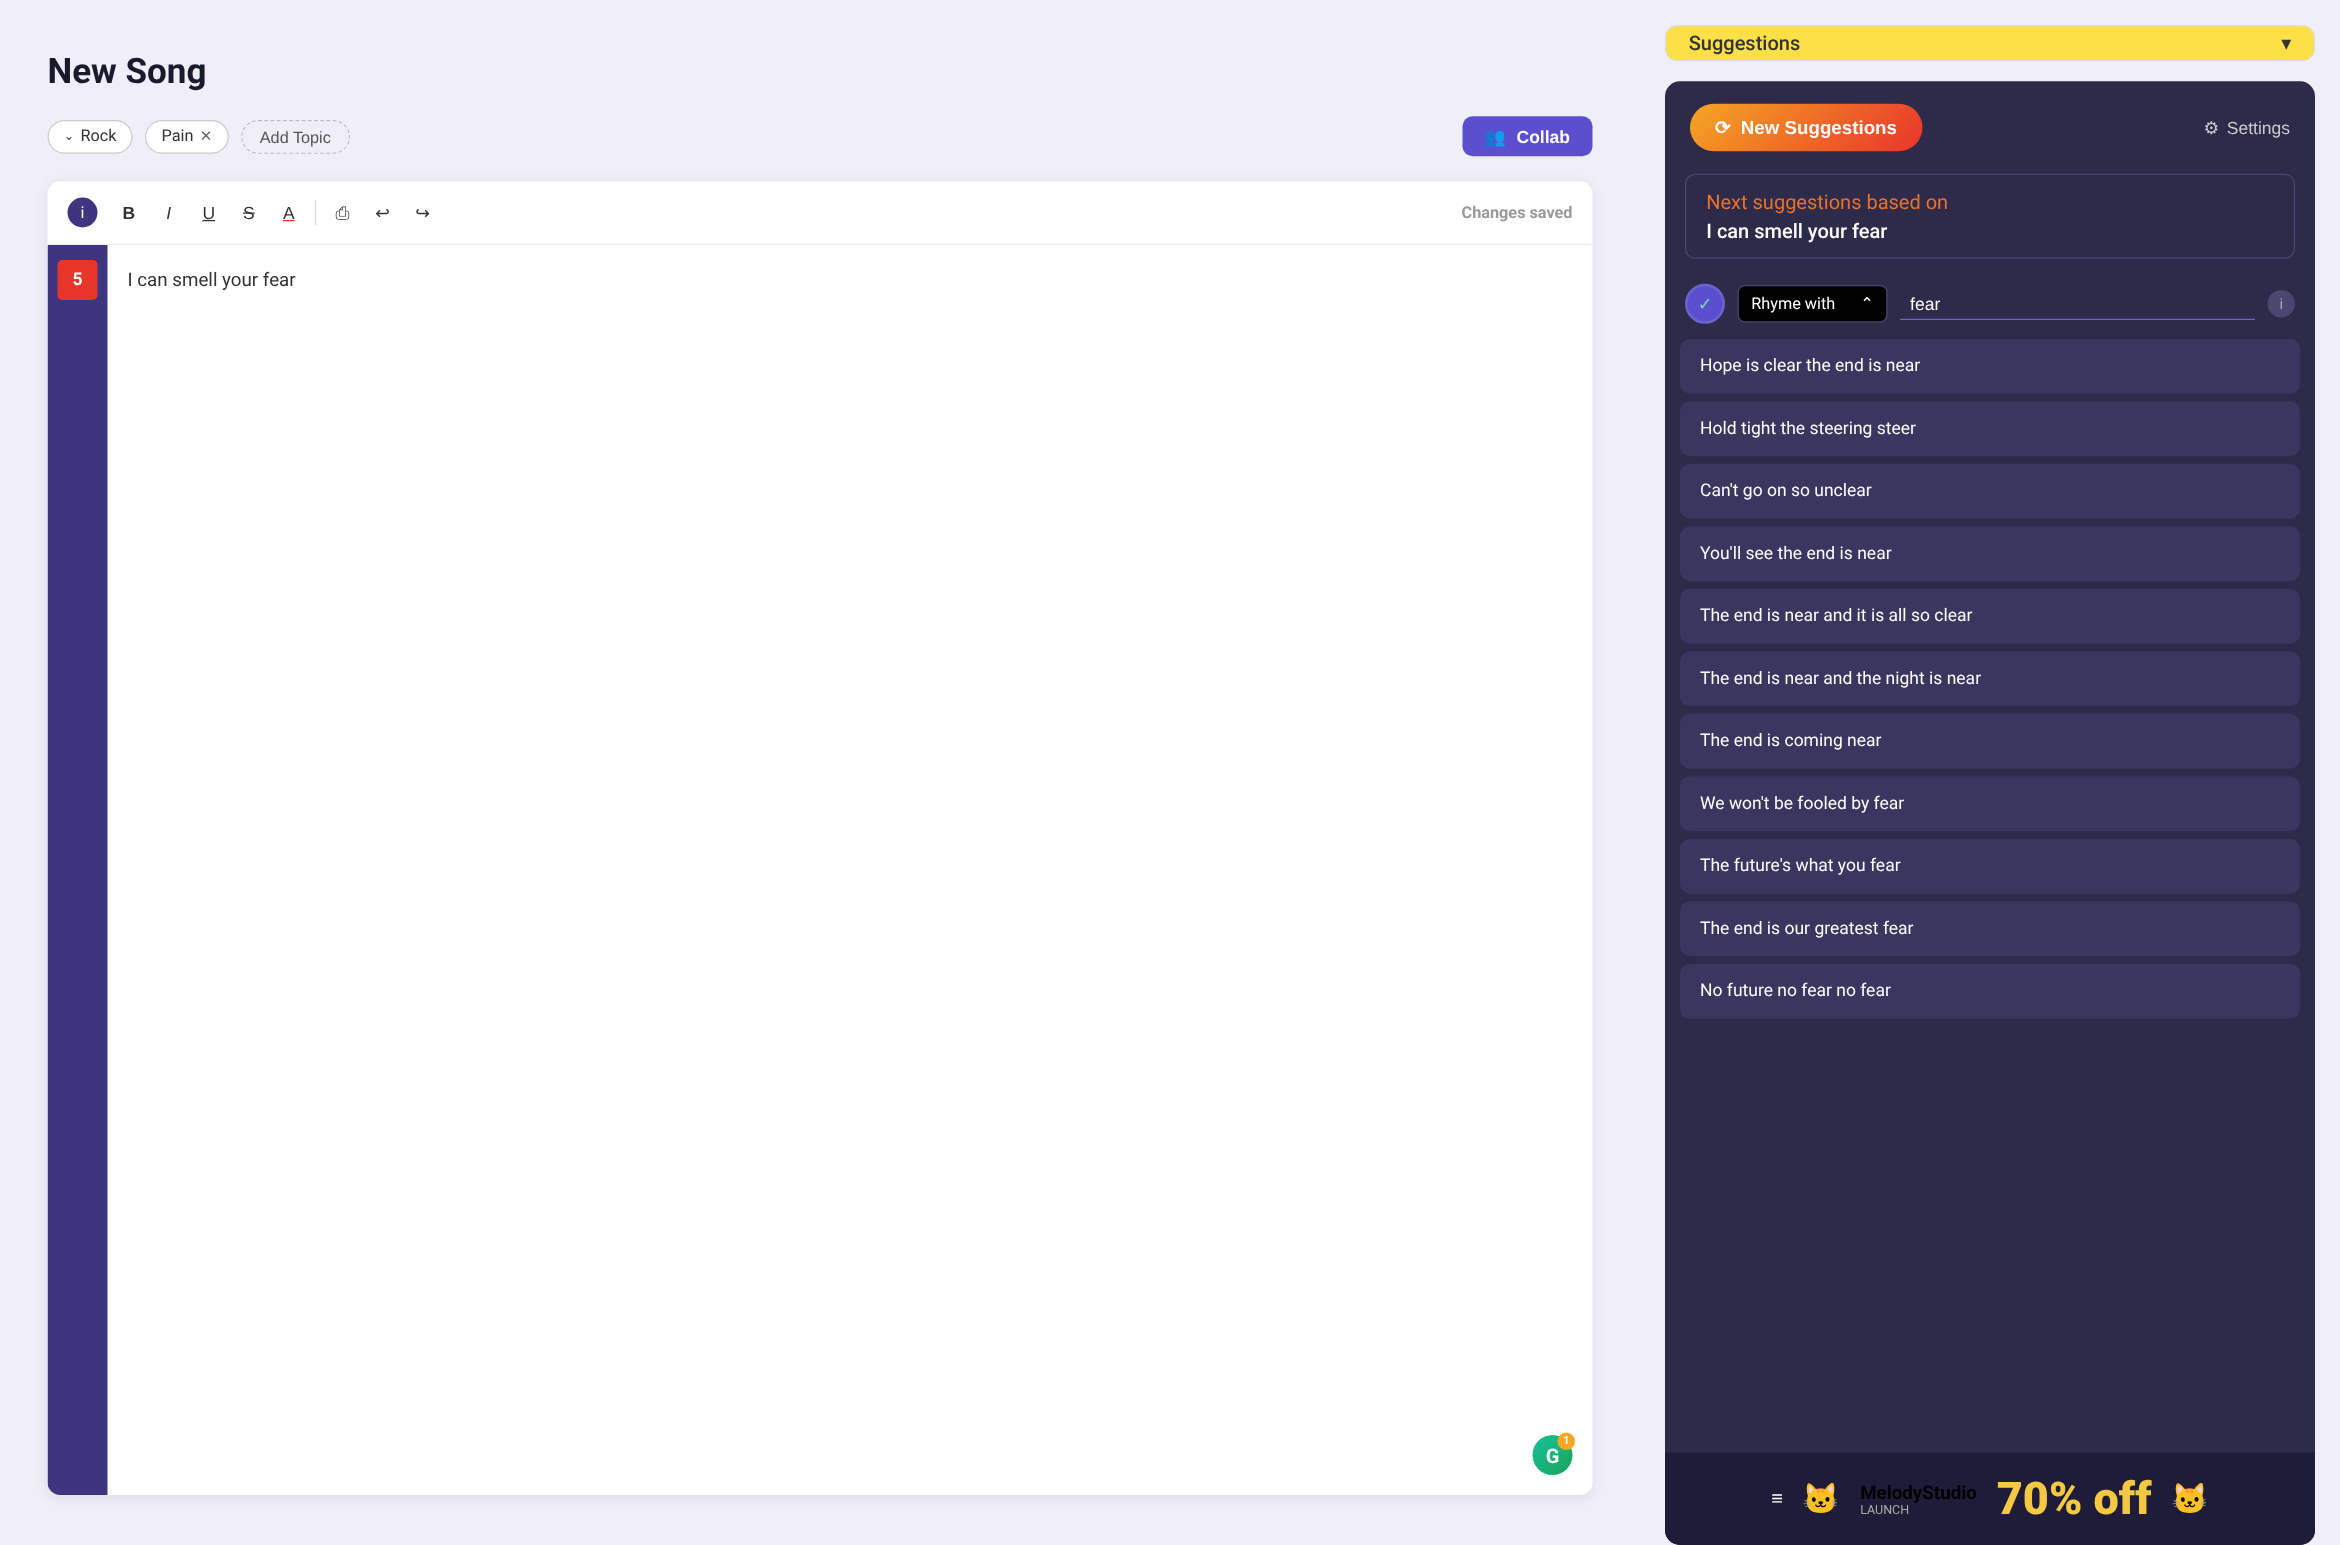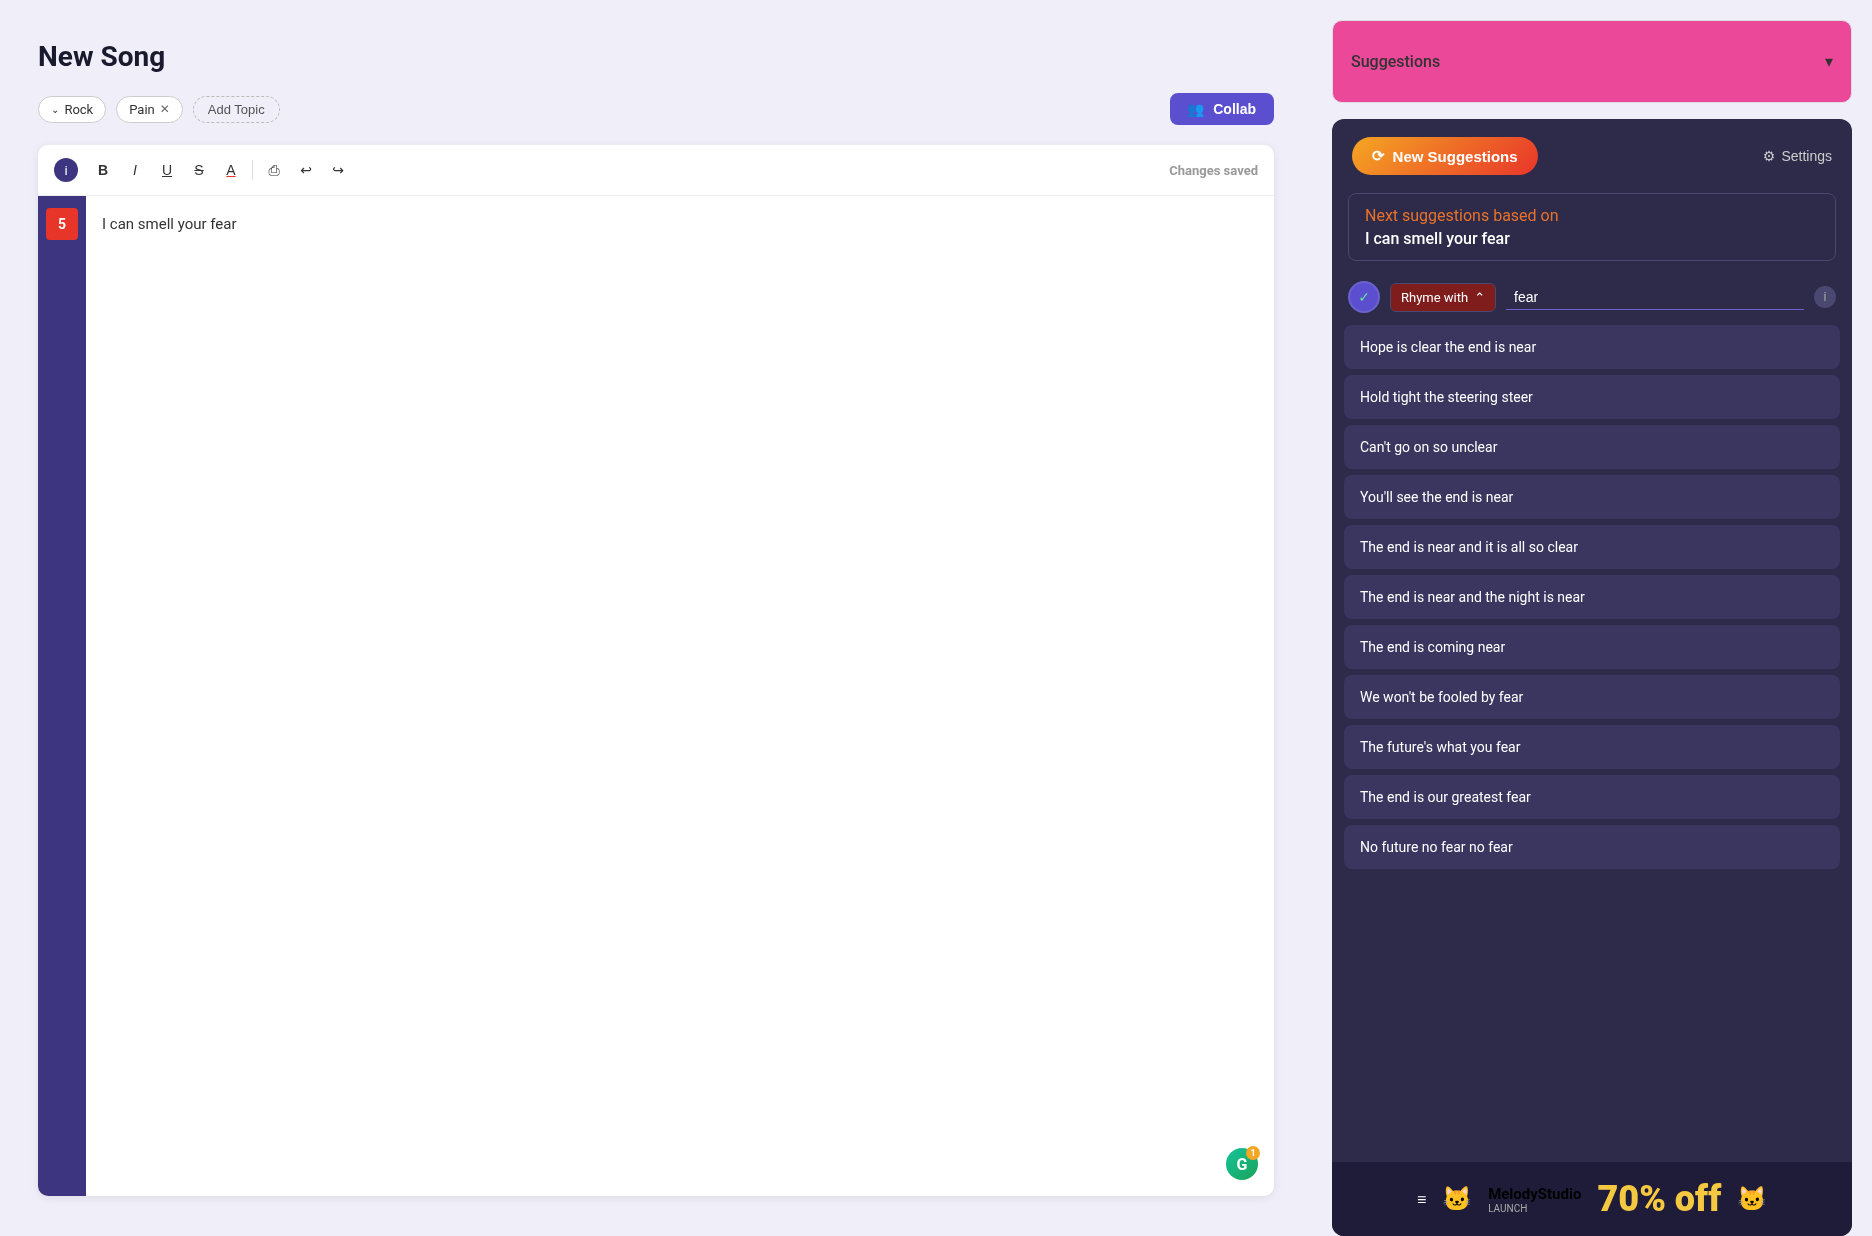--- a/index.html
+++ b/index.html
@@ -214,24 +214,24 @@
     .right-panel {
       width: 560px;
       background: #f0eef8;
       display: flex;
       flex-direction: column;
       padding: 20px 20px 0 20px;
       gap: 16px;
     }
 
     .suggestions-dropdown {
-      background: #ec4899;
+      background: #fde047;
       border: 1.5px solid #ddd;
       border-radius: 10px;
-      padding: 31px 18px;
+      padding: 4px 18px;
       font-size: 16px;
       font-weight: 500;
       color: #333;
       cursor: pointer;
       display: flex;
       align-items: center;
       justify-content: space-between;
     }
 
     .suggestions-panel {
@@ -311,30 +311,30 @@
       align-items: center;
       justify-content: center;
       cursor: pointer;
     }
 
     .toggle-check.active {
       background: #5b4fcf;
     }
 
     .rhyme-select {
-      background: #7f1d1d;
+      background: #000000;
       border: 1.5px solid #4a4770;
       border-radius: 6px;
       color: white;
       padding: 6px 10px;
       font-size: 13px;
       cursor: pointer;
       display: flex;
       align-items: center;
-      gap: 6px;
+      gap: 20px;
     }
 
     .rhyme-input {
       flex: 1;
       background: transparent;
       border: none;
       border-bottom: 1.5px solid #6b63cc;
       color: white;
       font-size: 14px;
       padding: 4px 8px;

